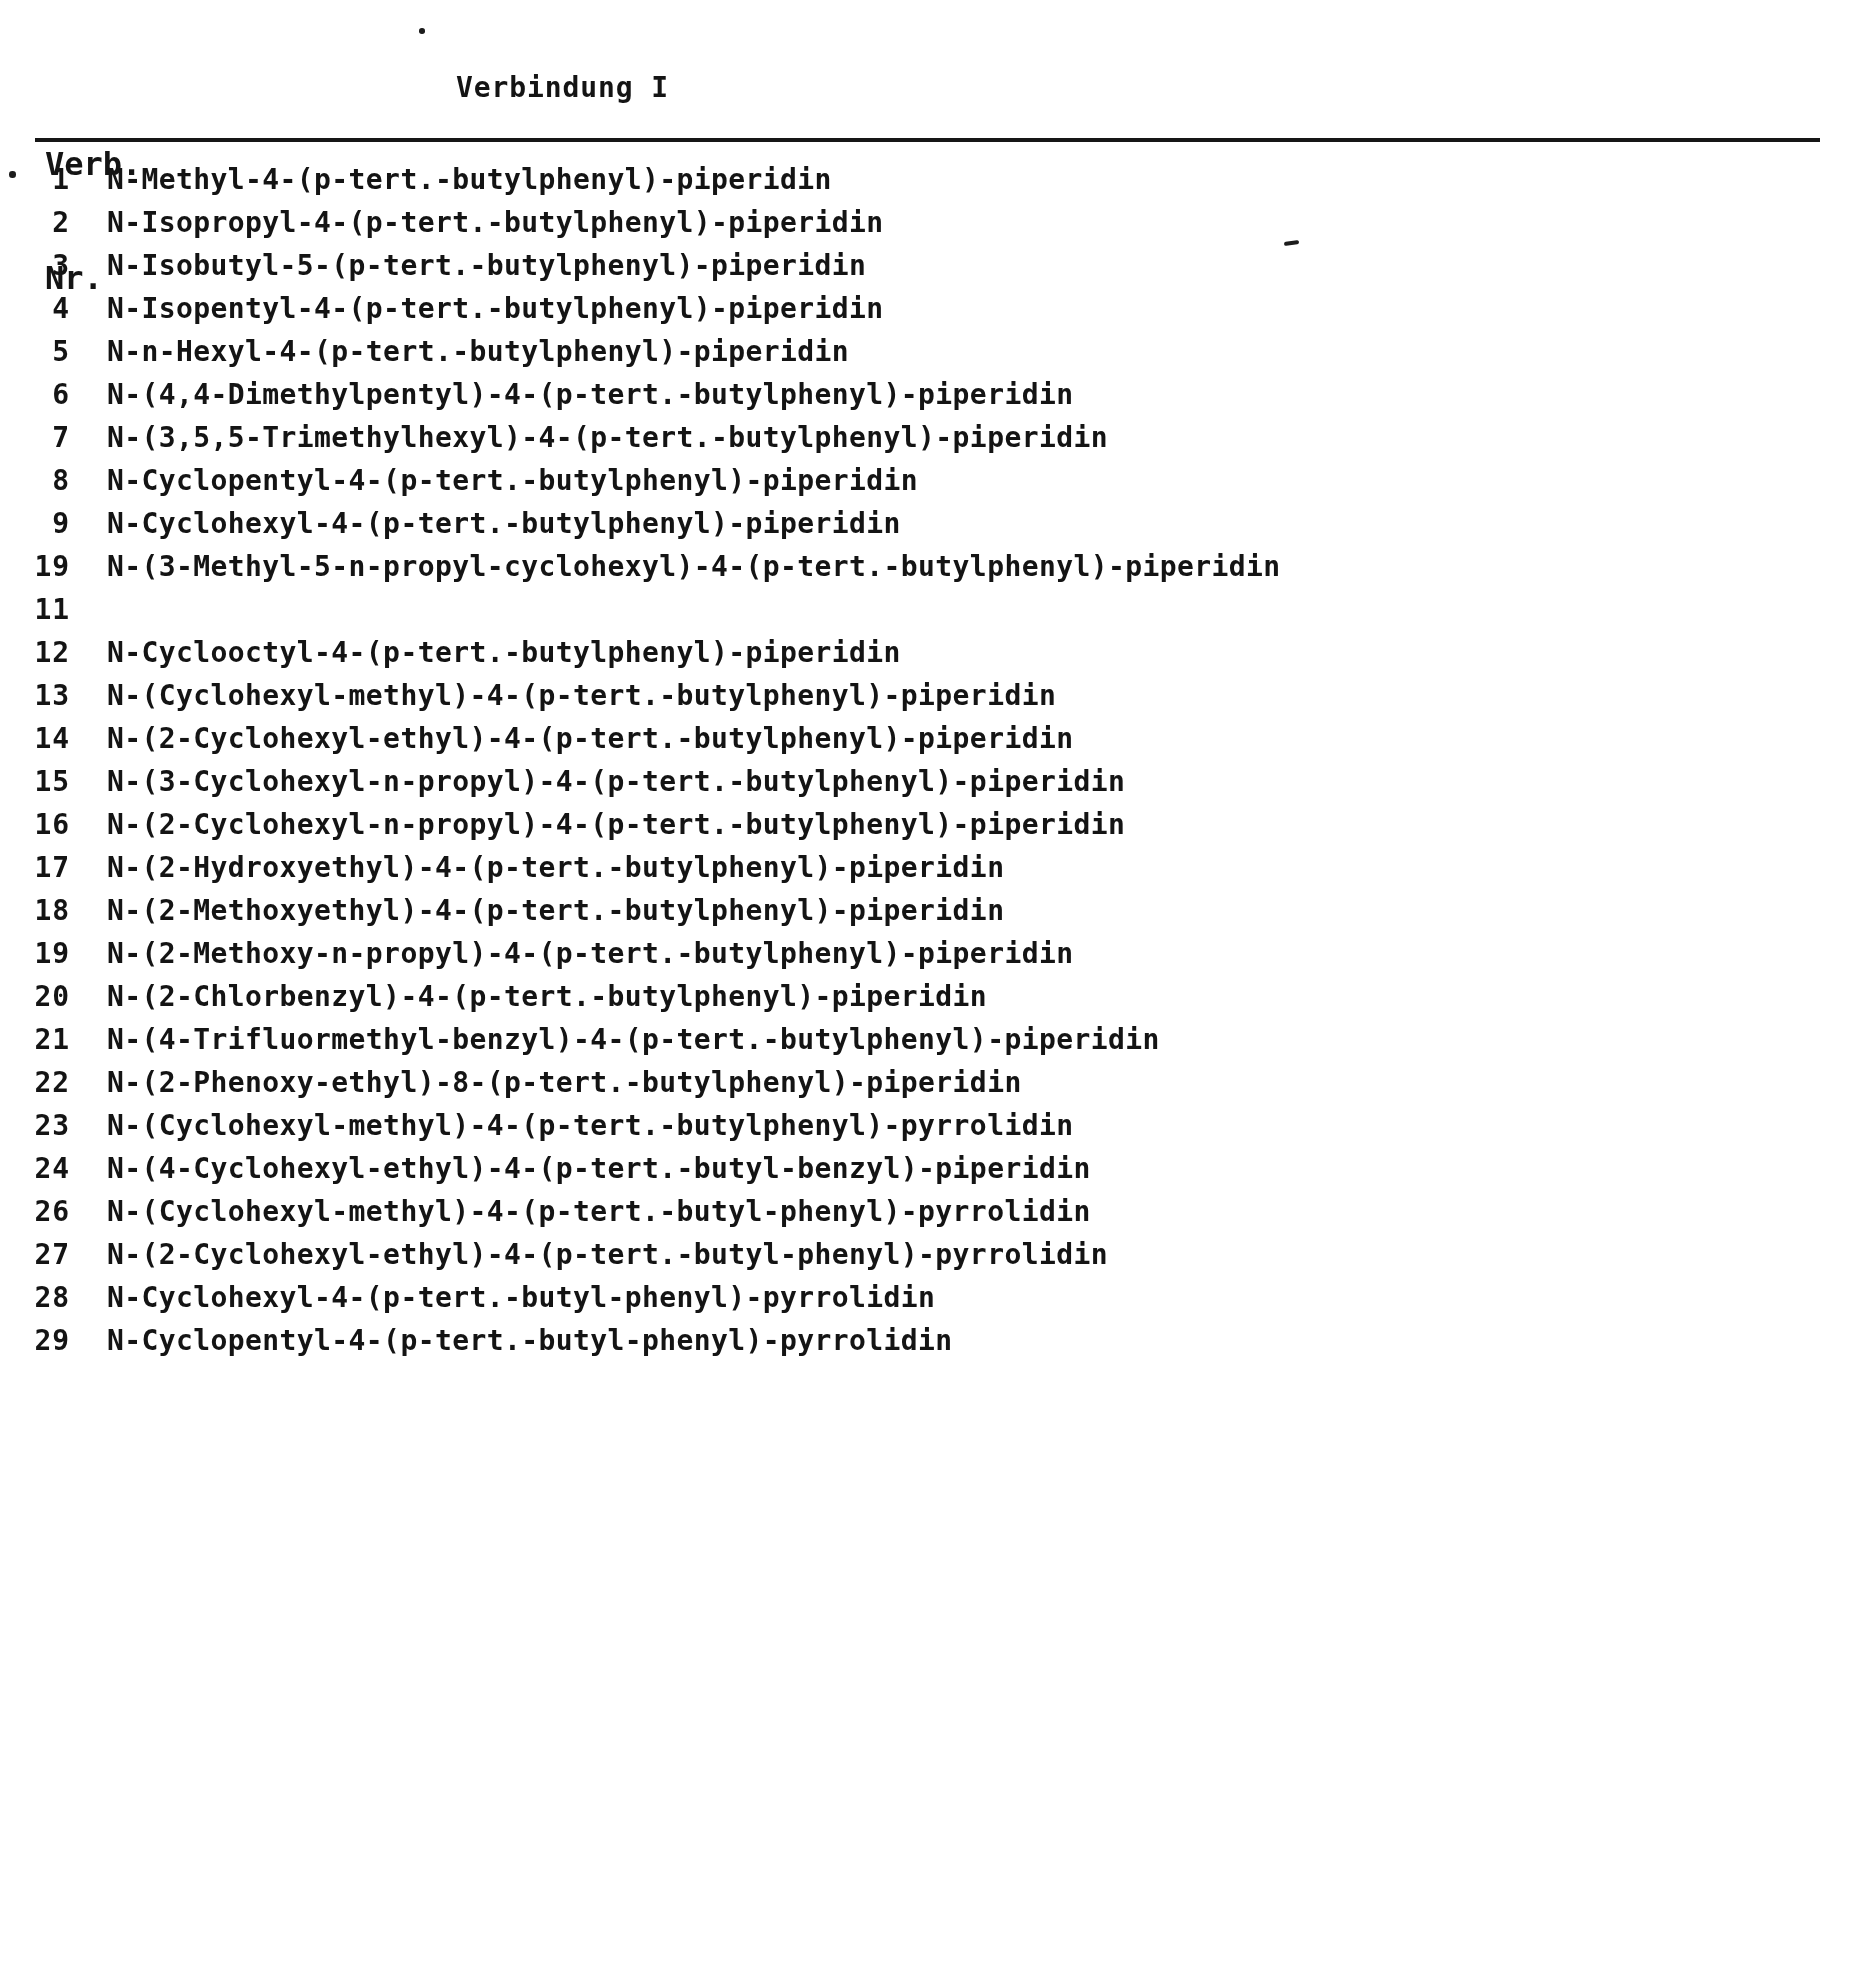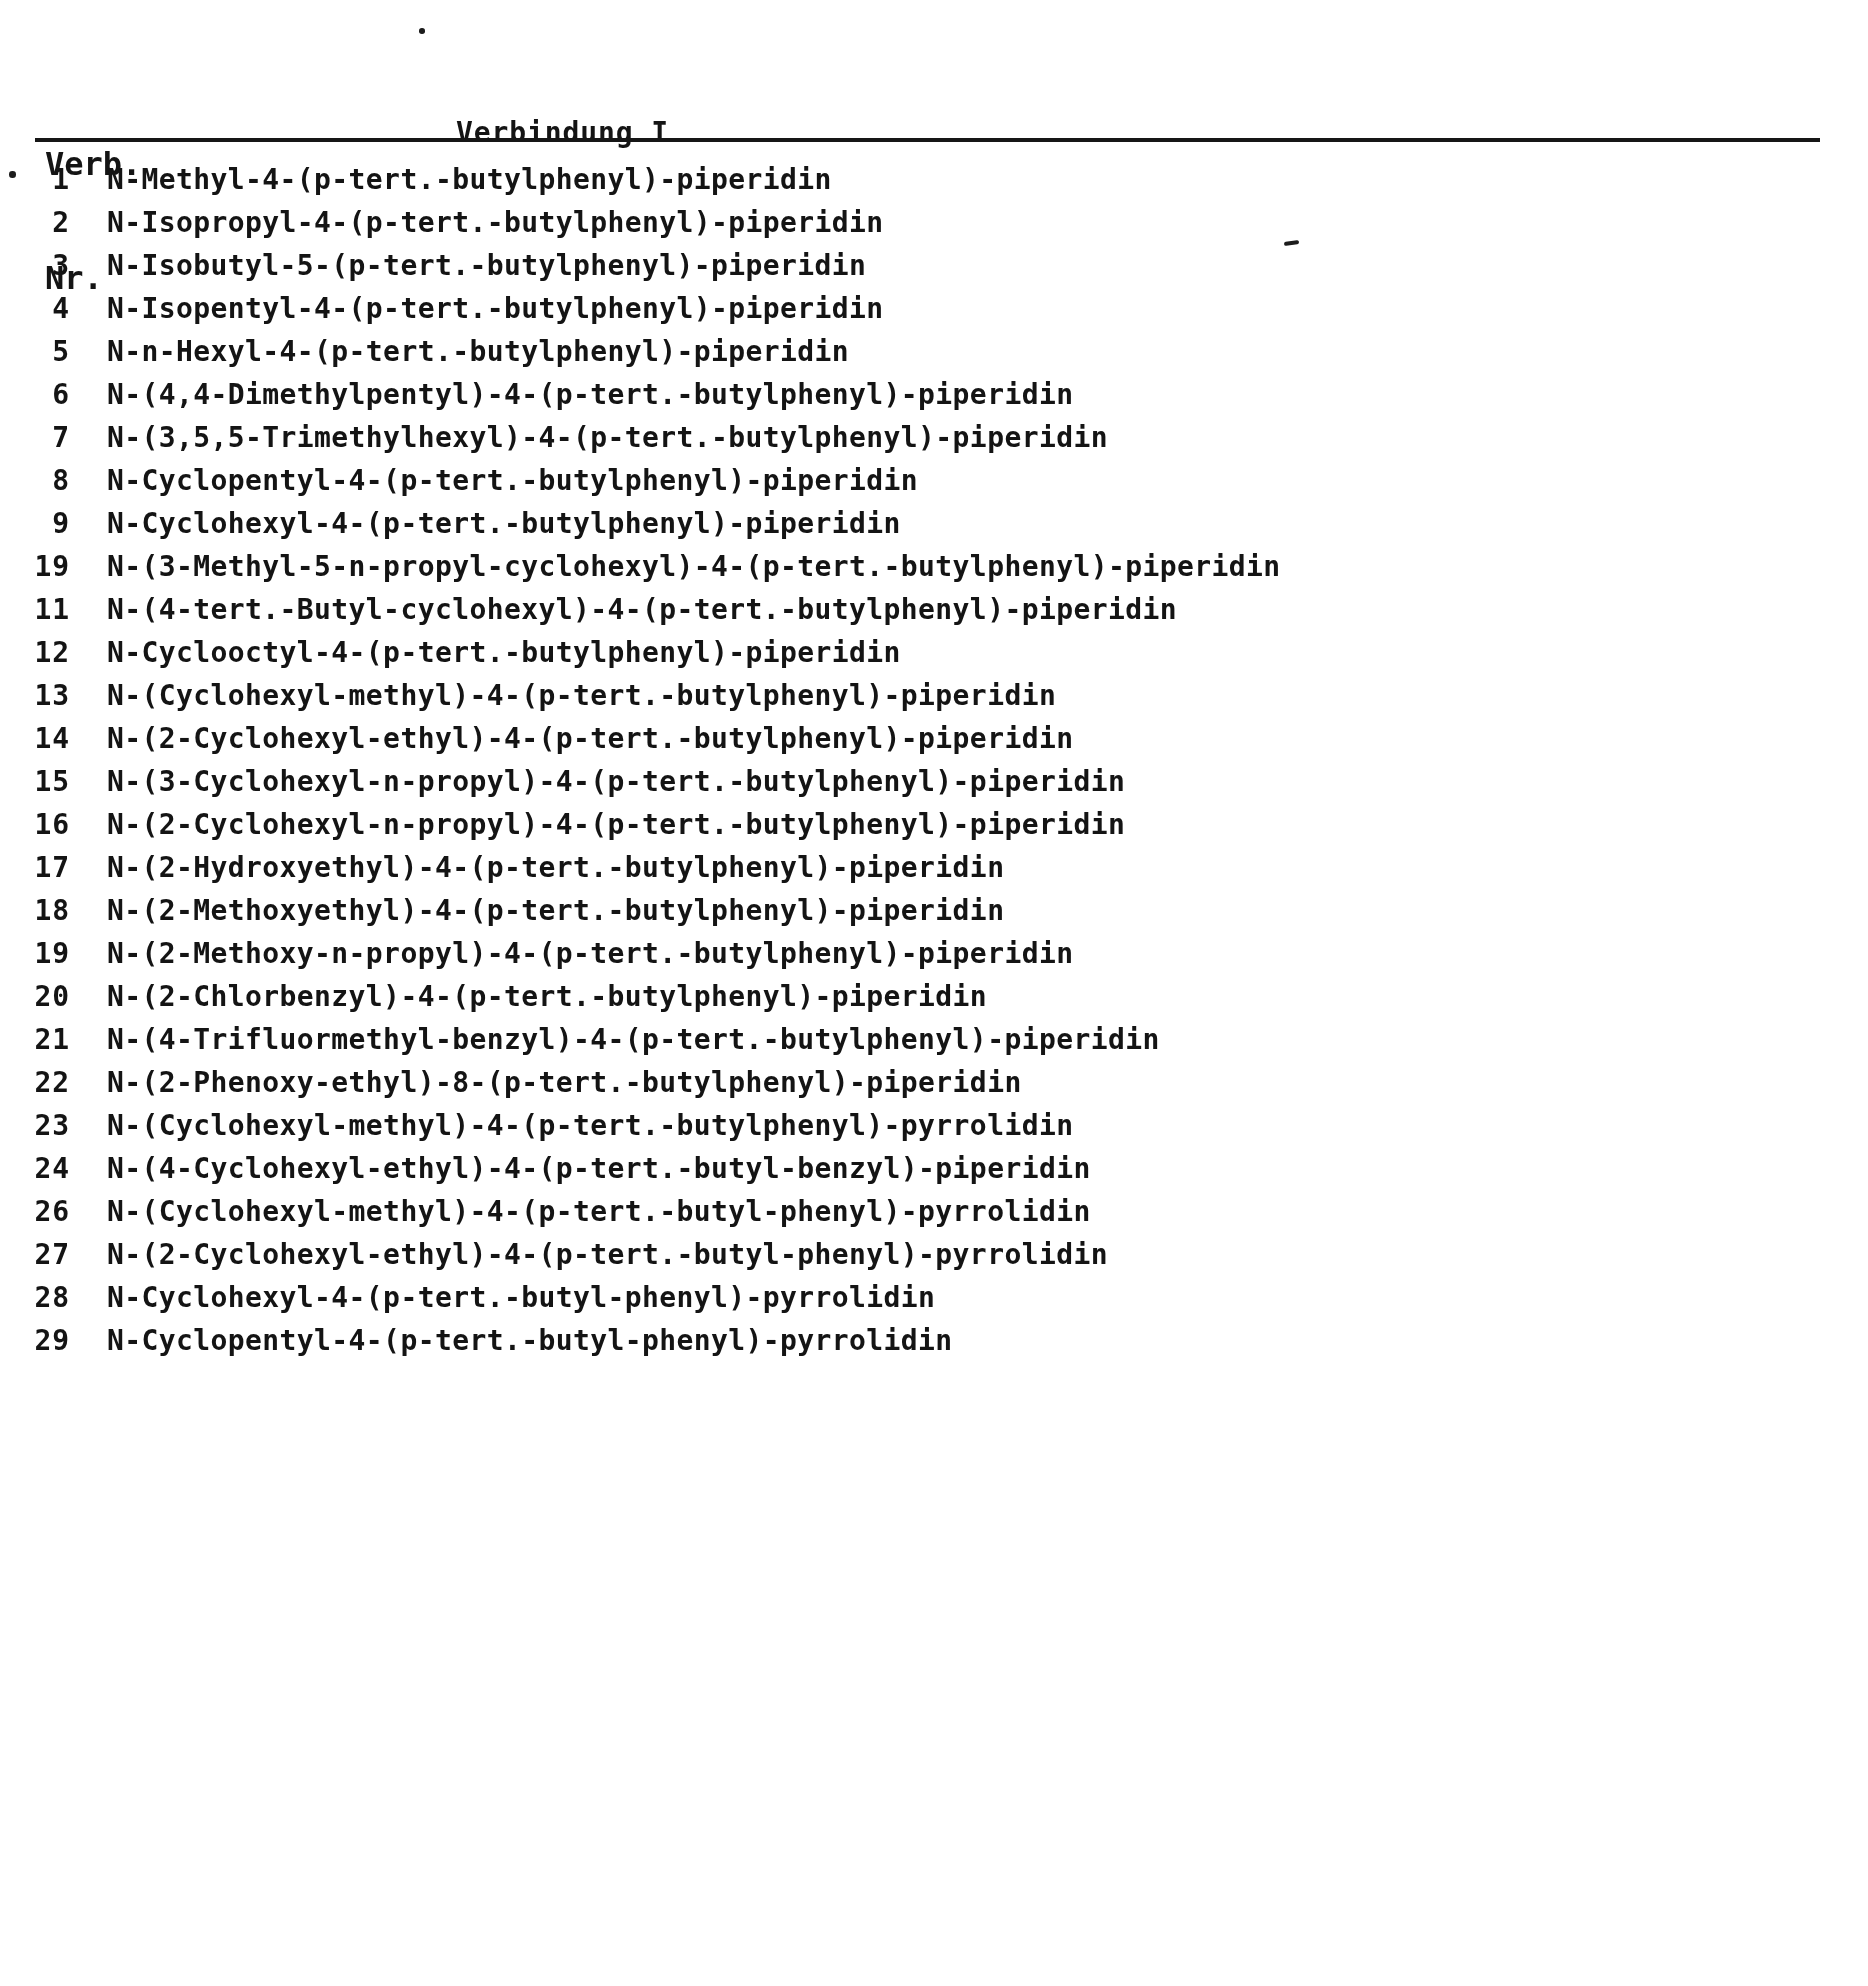--- a/index.html
+++ b/index.html
@@ -26,21 +26,20 @@
     white-space: pre;
   }
   .header-compound {
     position: absolute;
     left: 456px;
     top: 69px;
     font-size: 28px;
     line-height: 38px;
     letter-spacing: 0.9px;
     white-space: pre;
-    margin-top: 45px;
   }
   .rule {
     position: absolute;
     left: 35px;
     top: 138px;
     width: 1785px;
     height: 3.7px;
     background: #161616;
   }
   .rows {
@@ -135,21 +134,20 @@
     <div class="row-name">N-Cyclohexyl-4-(p-tert.-butylphenyl)-piperidin</div>
   </div>
 
   <div class="row">
     <div class="row-nr">19</div>
     <div class="row-name">N-(3-Methyl-5-n-propyl-cyclohexyl)-4-(p-tert.-butylphenyl)-piperidin</div>
   </div>
 
   <div class="row">
     <div class="row-nr">11</div>
-    <div class="row-name">N-(4-tert.-Butyl-cyclohexyl)-4-(p-tert.-butylphenyl)-piperidin</div>
   </div>
 
   <div class="row">
     <div class="row-nr">12</div>
     <div class="row-name">N-Cyclooctyl-4-(p-tert.-butylphenyl)-piperidin</div>
   </div>
 
   <div class="row">
     <div class="row-nr">13</div>
     <div class="row-name">N-(Cyclohexyl-methyl)-4-(p-tert.-butylphenyl)-piperidin</div>

